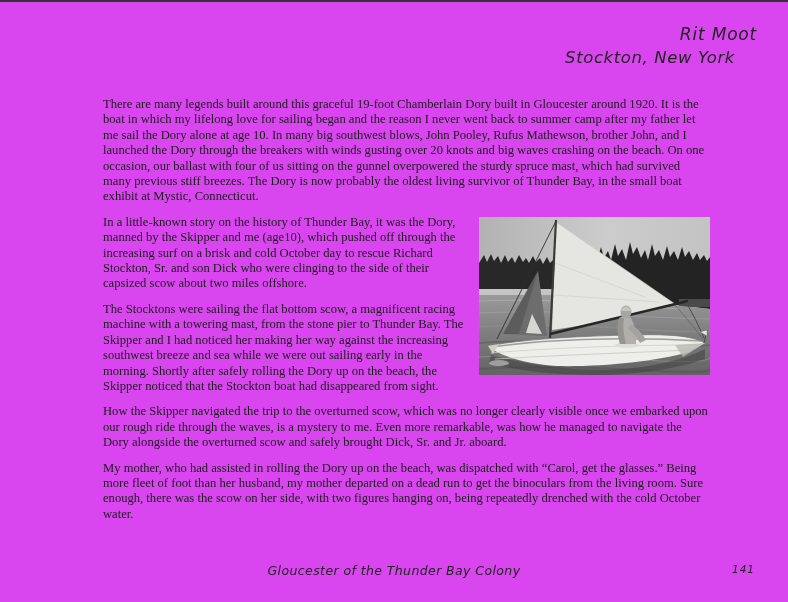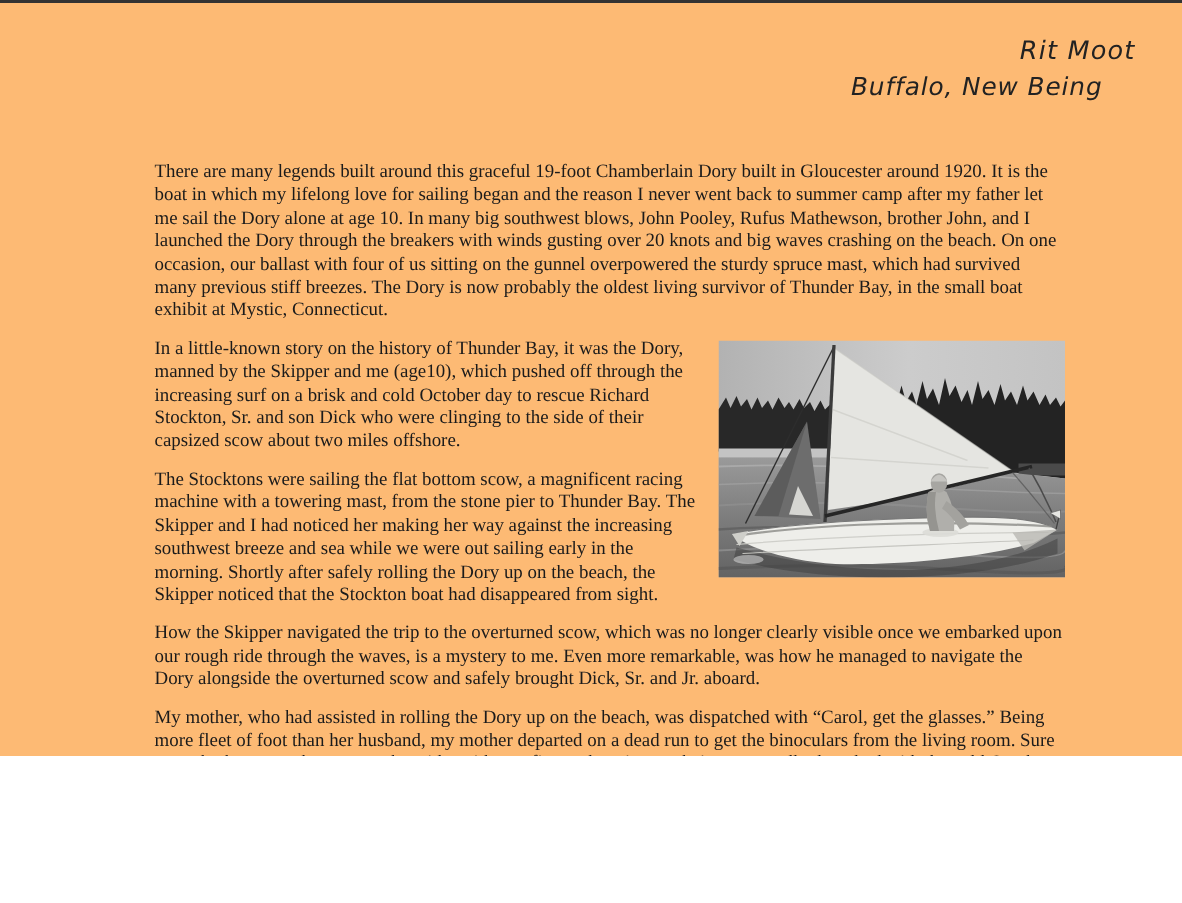--- a/index.html
+++ b/index.html
@@ -3,22 +3,22 @@
 <meta charset="utf-8">
 <style>
   html, body {
     margin: 0;
     padding: 0;
     background: #ffffff;
   }
   .page {
     position: relative;
     width: 788px;
-    height: 504px;
-    background: #fdba74;
+    height: 602px;
+    background: #d946ef;
     overflow: hidden;
     font-family: "Liberation Serif", serif;
     color: #1b1b1b;
   }
   .top-rule {
     position: absolute;
     top: 0; left: 0;
     width: 100%;
     height: 2px;
     background: #333333;
@@ -47,21 +47,21 @@
   .content {
     position: absolute;
     left: 103px;
     top: 97px;
     width: 607px;
     font-size: 12.6px;
     line-height: 15.4px;
     text-align: left;
   }
   .content p {
-    margin: 10px 0 10px 0;
+    margin: 0 0 10px 0;
   }
   figure.photo-fig {
     float: right;
     width: 231px;
     margin: 2px 0 6px 9px;
     padding: 0;
   }
   figure.photo-fig svg {
     display: block;
   }
@@ -88,21 +88,21 @@
   }
 </style>
 </head>
 <body>
 
 <div class="page">
   <div class="top-rule"></div>
 
   <div class="byline">
     <div class="hand author">Rit Moot</div>
-    <div class="hand location">Buffalo, New Being</div>
+    <div class="hand location">Stockton, New York</div>
   </div>
 
   <div class="content">
     <p>There are many legends built around this graceful 19-foot Chamberlain Dory built in Gloucester around 1920. It is the boat in which my lifelong love for sailing began and the reason I never went back to summer camp after my father let me sail the Dory alone at age 10. In many big southwest blows, John Pooley, Rufus Mathewson, brother John, and I launched the Dory through the breakers with winds gusting over 20 knots and big waves crashing on the beach. On one occasion, our ballast with four of us sitting on the gunnel overpowered the sturdy spruce mast, which had survived many previous stiff breezes. The Dory is now probably the oldest living survivor of Thunder Bay, in the small boat exhibit at Mystic, Connecticut.</p>
 
     <figure class="photo-fig">
       <svg viewBox="0 0 231 158" width="231" height="158" role="img">
         <defs>
           <linearGradient id="sky" x1="0" y1="0" x2="1" y2="0">
             <stop offset="0" stop-color="#b2b2b2"></stop>

